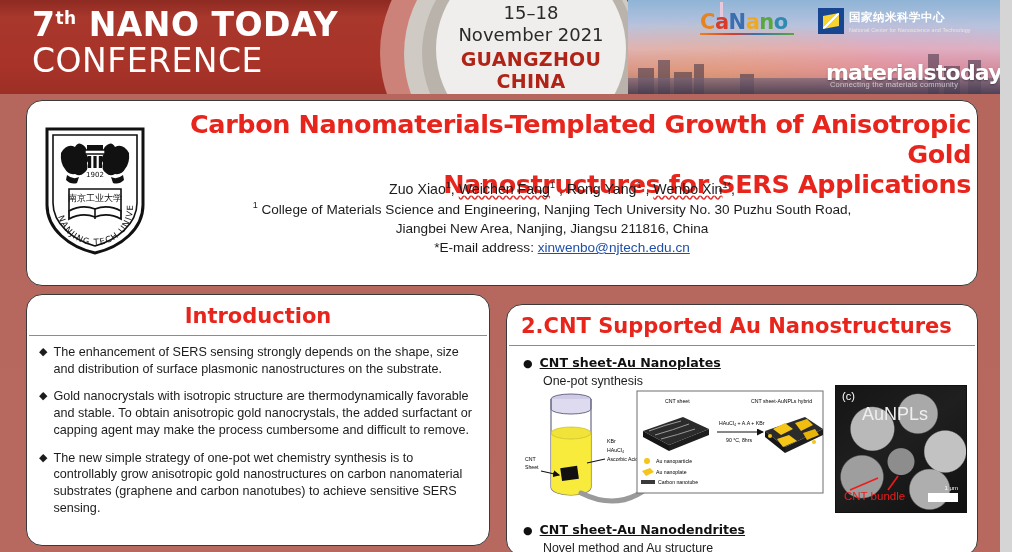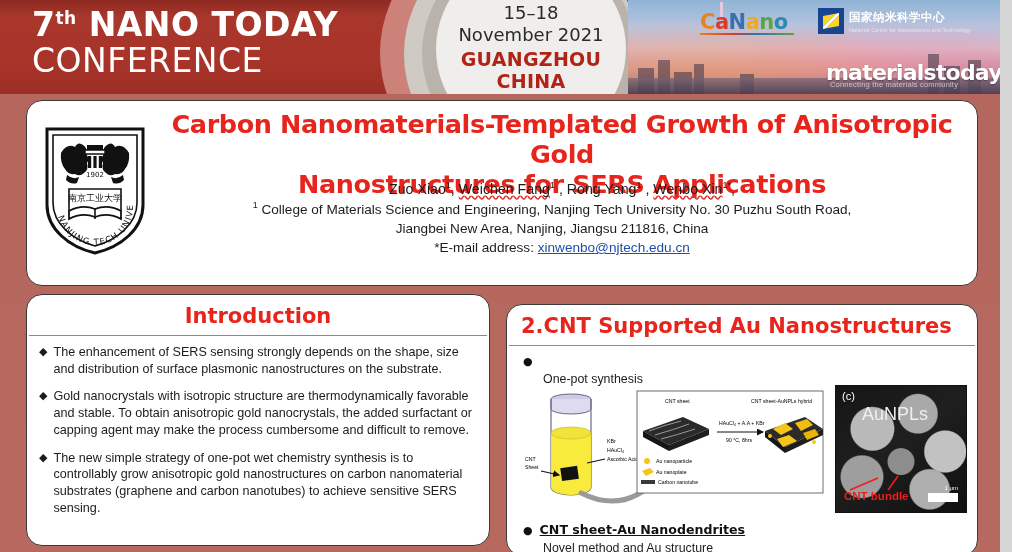--- a/index.html
+++ b/index.html
@@ -129,21 +129,21 @@
     border: 1px solid #3a3a3a; border-radius: 16px;
   }
 
   
   #title-panel { left: 26px; top: 100px; width: 952px; height: 186px; }
 
   #uni-logo { position: absolute; left: 12px; top: 22px; width: 112px; height: 132px; }
 
   .poster-title {
     position: absolute; left: 126px; top: 8px; width: 818px;
-    text-align: center; color: #e8251c;
+    text-align: right; color: #e8251c;
     font-family: "DejaVu Sans", sans-serif;
     font-weight: bold; font-size: 25.5px; line-height: 1.18;
     letter-spacing: -.4px;
   }
   .authors {
     position: absolute; left: 126px; top: 78px; width: 818px;
     text-align: center; color: #1c1c1c; font-size: 14.2px; line-height: 1.42;
   }
   .affil {
     position: absolute; left: 86px; top: 98px; width: 878px;
@@ -199,21 +199,21 @@
       radial-gradient(circle at 28% 34%, #b9b9b9 0 17%, transparent 18%),
       radial-gradient(circle at 63% 22%, #a9a9a9 0 15%, transparent 16%),
       radial-gradient(circle at 84% 52%, #c2c2c2 0 16%, transparent 17%),
       radial-gradient(circle at 20% 72%, #9e9e9e 0 15%, transparent 16%),
       radial-gradient(circle at 50% 60%, #8d8d8d 0 13%, transparent 14%),
       radial-gradient(circle at 72% 82%, #aeaeae 0 14%, transparent 15%),
       linear-gradient(145deg,#151515,#1f1f1f 45%,#101010);
   }
   .sem-label-c { position: absolute; left: 6px; top: 4px; color: #fff; font-size: 11px; }
   .sem-label-main { position: absolute; left: 26px; top: 18px; color: #efefef; font-size: 18px; }
-  .sem-label-red { position: absolute; left: 8px; top: 104px; color: #ee1c1c; font-size: 11.5px; font-weight: bold; }
+  .sem-label-red { position: absolute; left: 8px; top: 104px; color: #ee1c1c; font-size: 11.5px; font-weight: normal; }
   .sem-scalebar { position: absolute; right: 8px; bottom: 10px; width: 30px; height: 9px; background: #fff; }
   .sem-scaletext { position: absolute; right: 8px; bottom: 21px; color: #fff; font-size: 6px; }
 </style>
 </head>
 <body>
 
 <div id="poster">
 
   <div id="banner">
     <div class="arc arc1"></div>
@@ -333,20 +333,21 @@
     </div>
   </div>
 
   <div class="panel" id="cnt-panel">
     <div class="sec-head left-align">2.CNT Supported Au Nanostructures</div>
     <div class="sec-rule"></div>
 
     <div class="sub-item">
       <div class="sub-head">
         <span class="dot">●</span>
+        <span class="txt">CNT sheet-Au Nanoplates</span>
       </div>
       <div class="sub-sub">One-pot synthesis</div>
     </div>
 
     <svg id="scheme" viewBox="0 0 312 130">
 
       <g>
         <ellipse cx="48" cy="12" rx="20" ry="5" fill="#cfcbe6" stroke="#6a6a86" stroke-width="1"></ellipse>
         <path d="M28 12 v10 a20 5 0 0 0 40 0 v-10" fill="#dedaf0" stroke="#6a6a86" stroke-width="1"></path>
         <path d="M28 12 v88 a20 8 0 0 0 40 0 v-88" fill="none" stroke="#6a6a86" stroke-width="1.2"></path>

